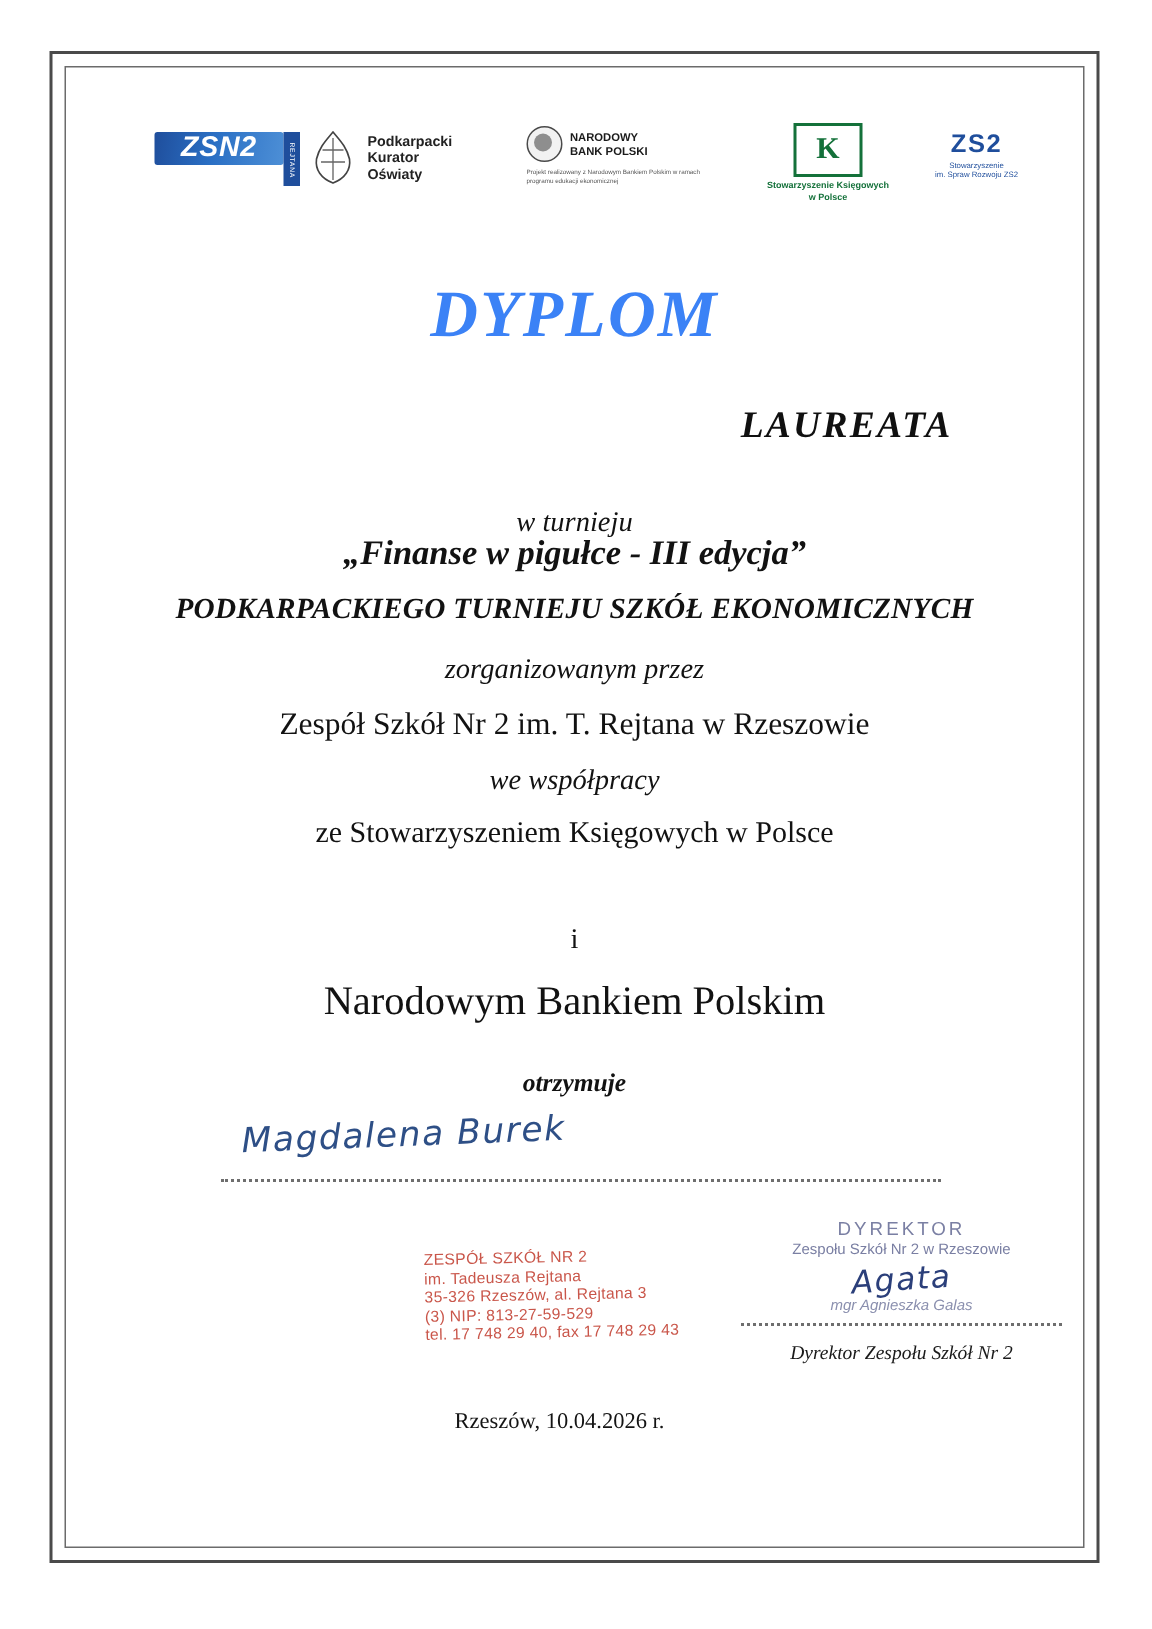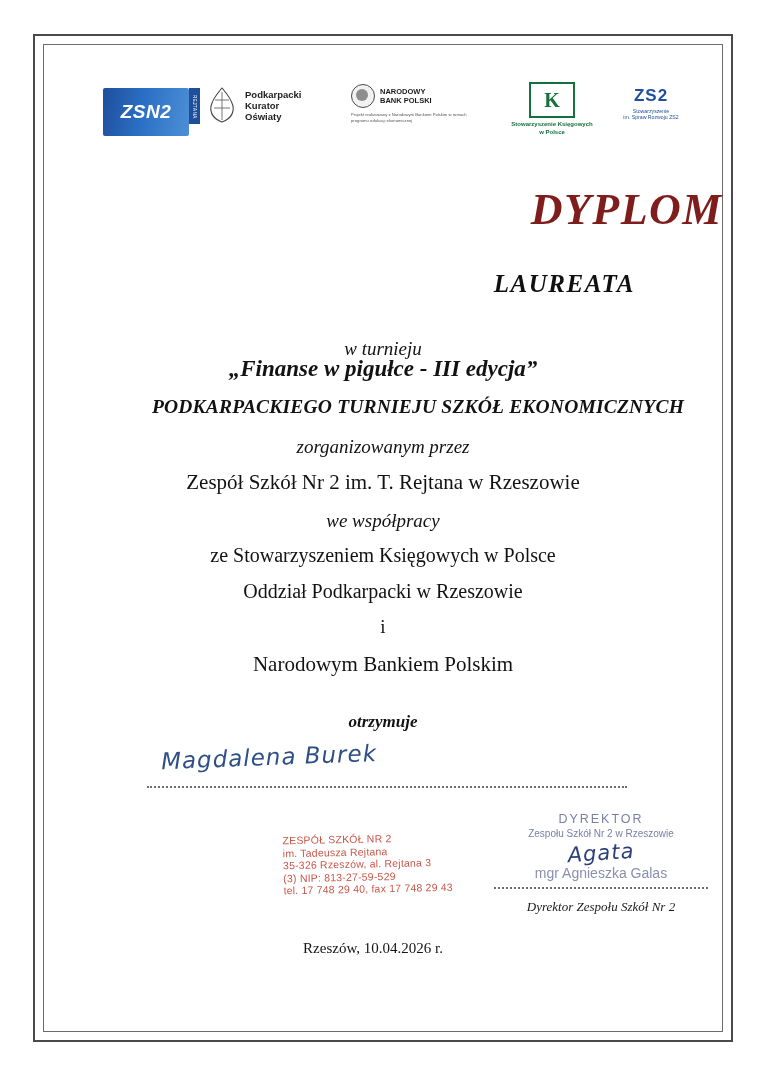--- a/index.html
+++ b/index.html
@@ -71,21 +71,21 @@
 
   .logo {
     position: absolute;
     top: 0;
   }
 
   
   .logo-zsn2 { left: 60px; top: 8px; }
   .zsn2-box {
     width: 86px;
-    height: 48px;
+    height: 22px;
     background: linear-gradient(100deg, #1f4e9c 0%, #2a6fc4 45%, #4d8fd6 100%);
     position: relative;
     display: flex;
     align-items: center;
     justify-content: center;
     border-radius: 2px;
   }
   .zsn2-text {
     color: #ffffff;
     font-family: "Liberation Sans", sans-serif;
@@ -203,27 +203,27 @@
     font-family: "Liberation Sans", sans-serif;
     font-size: 5.2px;
     line-height: 6.4px;
     color: #1f4e9c;
   }
 
   .title {
     position: absolute;
     top: 140px;
     width: 680px;
-    text-align: right;
+    text-align: center;
     font-family: "Liberation Serif", serif;
     font-style: italic;
     font-weight: bold;
     font-size: 44px;
     letter-spacing: 1.5px;
-    color: #7f1d1d;
+    color: #3b82f6;
   }
 
   .subtitle {
     position: absolute;
     top: 226px;
     width: 592px;
     text-align: right;
     font-family: "Liberation Serif", serif;
     font-style: italic;
     font-weight: bold;
@@ -234,28 +234,28 @@
 
   .line {
     position: absolute;
     width: 680px;
     text-align: center;
     color: #121212;
   }
 
   .l-turniej   { top: 278px; font-size: 19px; font-style: italic; margin-top: 16px; }
   .l-nazwa     { top: 312px; font-size: 23px; font-style: italic; font-weight: bold; }
-  .l-podkarp   { top: 352px; font-size: 19.5px; font-style: italic; font-weight: bold; letter-spacing: 0.2px; padding-left: 35px;}
+  .l-podkarp   { top: 352px; font-size: 19.5px; font-style: italic; font-weight: bold; letter-spacing: 0.2px;}
   .l-zorg      { top: 392px; font-size: 19px; font-style: italic; }
   .l-zespol    { top: 426px; font-size: 21px; }
   .l-wspol     { top: 466px; font-size: 19px; font-style: italic; }
   .l-stow      { top: 500px; font-size: 20px; }
   .l-oddzial   { top: 536px; font-size: 20px; }
   .l-i         { top: 572px; font-size: 19px; }
-  .l-nbp       { top: 608px; font-size: 21px; }
+  .l-nbp       { top: 608px; font-size: 27px; }
   .l-otrzymuje { top: 668px; font-size: 17px; font-style: italic; font-weight: bold; }
 
   
   .name-row {
     position: absolute;
     top: 700px;
     left: 104px;
     width: 480px;
     height: 54px;
   }
@@ -318,23 +318,24 @@
     font-family: "DejaVu Sans", sans-serif;
     font-style: italic;
     font-size: 21px;
     color: #2b3f7a;
     margin-top: 2px;
     transform: rotate(-4deg);
     letter-spacing: 1px;
   }
   .sig-mgr {
     font-family: "Liberation Sans", sans-serif;
-    font-size: 14px;
+    font-size: 10px;
     color: #8a8fae;
     margin-top: 0px;
+    font-style: italic;
   }
   .sig-rule {
     width: 214px;
     margin: 6px auto 0 auto;
     border-bottom: 2.5px dotted #6e6e6e;
   }
   .sig-caption {
     margin-top: 10px;
     font-family: "Liberation Serif", serif;
     font-style: italic;
@@ -420,21 +421,20 @@
     <div class="title">DYPLOM</div>
     <div class="subtitle">LAUREATA</div>
 
     <div class="line l-turniej">w turnieju</div>
     <div class="line l-nazwa">„Finanse w pigułce - III edycja”</div>
     <div class="line l-podkarp">PODKARPACKIEGO TURNIEJU SZKÓŁ EKONOMICZNYCH</div>
     <div class="line l-zorg">zorganizowanym przez</div>
     <div class="line l-zespol">Zespół Szkół Nr 2 im. T. Rejtana w Rzeszowie</div>
     <div class="line l-wspol">we współpracy</div>
     <div class="line l-stow">ze Stowarzyszeniem Księgowych w Polsce</div>
-    <div class="line l-oddzial">Oddział Podkarpacki w Rzeszowie</div>
     <div class="line l-i">i</div>
     <div class="line l-nbp">Narodowym Bankiem Polskim</div>
     <div class="line l-otrzymuje">otrzymuje</div>
 
     <div class="name-row">
       <div class="handwritten">Magdalena Burek</div>
       <div class="dotted-rule"></div>
     </div>
 
     <div class="stamp">

